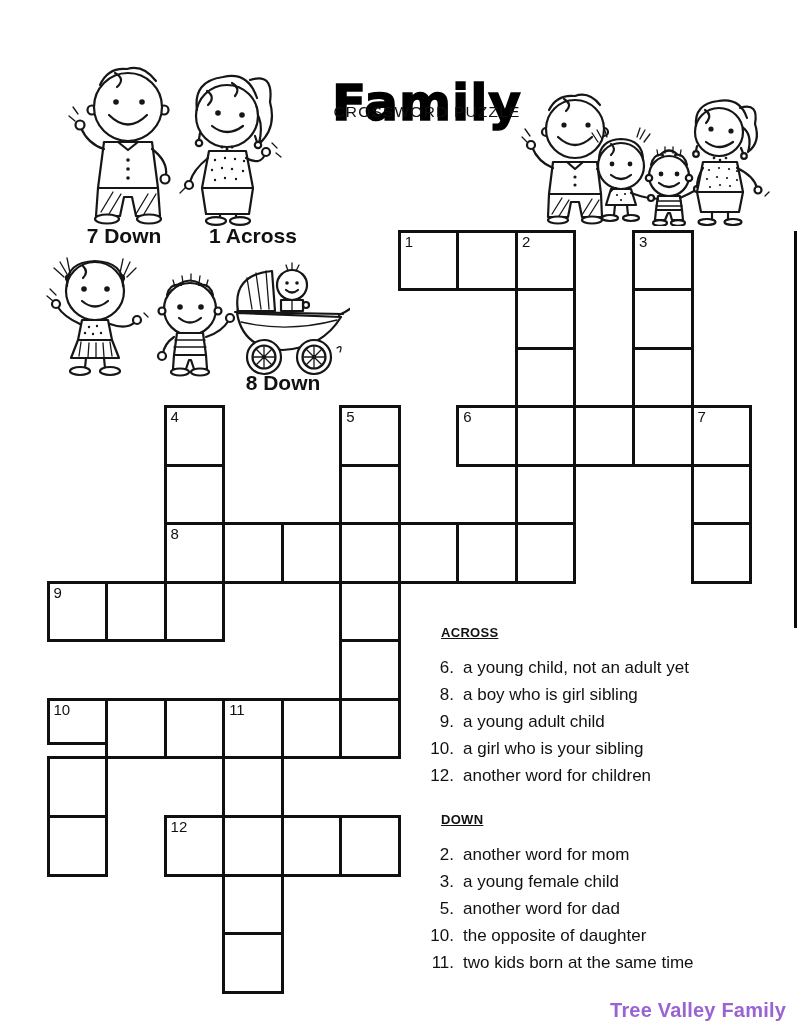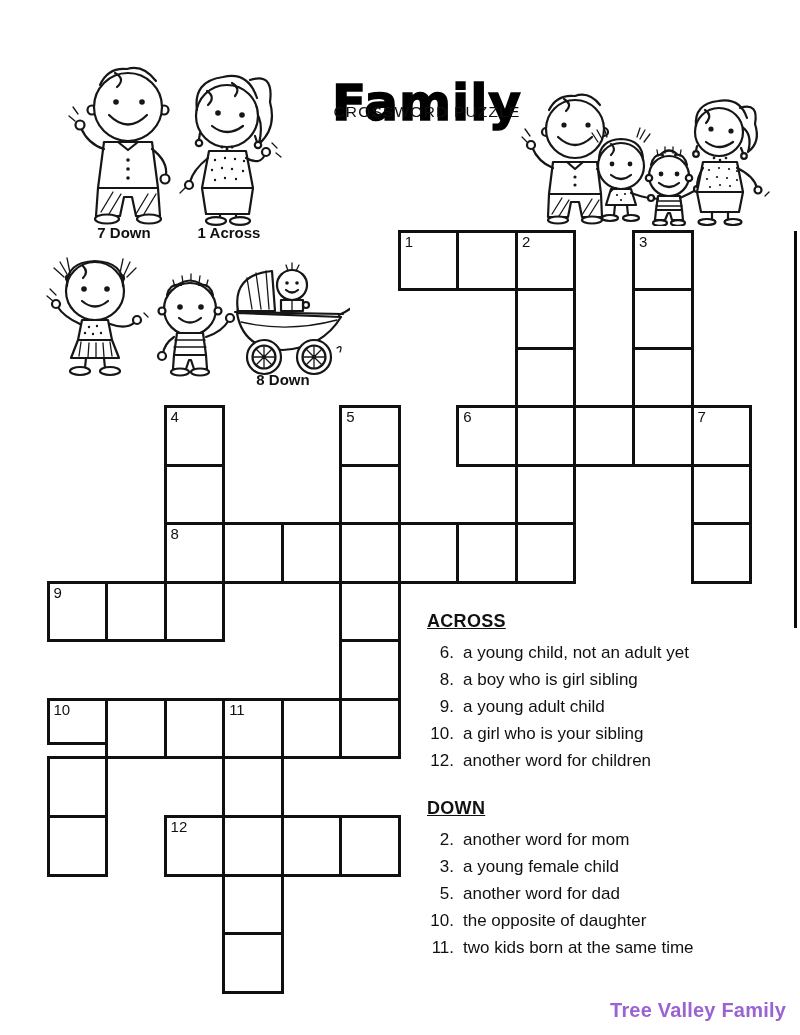--- a/index.html
+++ b/index.html
@@ -6,27 +6,27 @@
   .page{position:relative;width:800px;height:1035px;background:#fff;overflow:hidden;
         font-family:"Liberation Sans",sans-serif;color:#111;}
   .abs{position:absolute;}
 
   .title{left:227px;top:38px;width:400px;text-align:center;
          font-family:"DejaVu Sans",sans-serif;font-weight:bold;font-size:50px;line-height:62px;
          color:#000;-webkit-text-stroke:1.5px #000;letter-spacing:1px;}
   .subtitle{left:227px;top:103px;width:400px;text-align:center;
             font-size:15.5px;letter-spacing:1.2px;color:#111;}
 
-  .pic-label{font-weight:bold;font-size:15px;text-align:center;color:#111;}
+  .pic-label{font-weight:bold;font-size:21px;text-align:center;color:#111;}
 
   .cell{position:absolute;border:3px solid #101010;background:#fff;box-sizing:border-box;}
   .cellnum{position:absolute;top:0px;left:4px;font-size:15px;line-height:1.2;color:#111;}
 
   .clues{position:absolute;width:356px;}
-  .clues h2{margin:0;font-size:18px;font-weight:bold;text-decoration:underline;letter-spacing:.3px;}
+  .clues h2{margin:14px;font-size:13px;font-weight:bold;text-decoration:underline;letter-spacing:.3px;}
   .clues ol{list-style:none;margin:7px 0 0 0;padding:0;}
   .clues li{display:flex;line-height:27px;font-size:17px;}
   .cnum{width:27px;min-width:27px;text-align:right;margin-right:9px;}
   .ctext{flex:1;}
 
   .footer{left:386px;top:999px;width:400px;text-align:right;
           font-weight:bold;font-size:20px;letter-spacing:.2px;}
 
   .edge-line{left:794px;top:231px;width:3px;height:397px;background:#0a0a0a;}
 
@@ -101,21 +101,21 @@
       <path class="ln" d="M153,102 Q138,114 135,126"></path>
       <circle class="ln fw" cx="134" cy="129" r="4"></circle>
       <path class="ln thin" d="M125,137 L130,132"></path>
       <path class="ln fw" d="M147,132 L198,132 L194,158 L151,158 Z"></path>
       <path class="ln" d="M165,158 L165,163 M181,158 L181,163"></path>
       <ellipse class="ln fw" cx="161" cy="165" rx="10" ry="3.8"></ellipse>
       <ellipse class="ln fw" cx="185" cy="165" rx="10" ry="3.8"></ellipse>
     </g>
   </svg>
   <div class="abs pic-label" style="left:84px;top:224px;width:80px">7 Down</div>
-  <div class="abs pic-label" style="left:184px;top:224px;width:90px">1 Across</div>
+  <div class="abs pic-label" style="left:208px;top:224px;width:90px">1 Across</div>
 
   <svg class="abs" style="left:512px;top:84px" width="280" height="142" viewBox="0 0 280 142">
     <g>
       <path class="ln fw" d="M41,78 L85,78 L89,110 L37,110 Z"></path>
       <path class="ln fw" d="M37,110 L36,133 L56,133 L59,118 L67,118 L70,133 L90,133 L89,110 Z"></path>
       <path class="ln thin" d="M40,130 L50,114 M47,132 L57,116 M70,131 L80,115 M77,132 L87,116"></path>
       <ellipse class="ln fw" cx="46" cy="136" rx="10" ry="3.5"></ellipse>
       <ellipse class="ln fw" cx="80" cy="136" rx="10" ry="3.5"></ellipse>
       <path class="ln" d="M41,84 Q26,78 20,63"></path>
       <circle class="ln fw" cx="19" cy="61" r="4"></circle>

